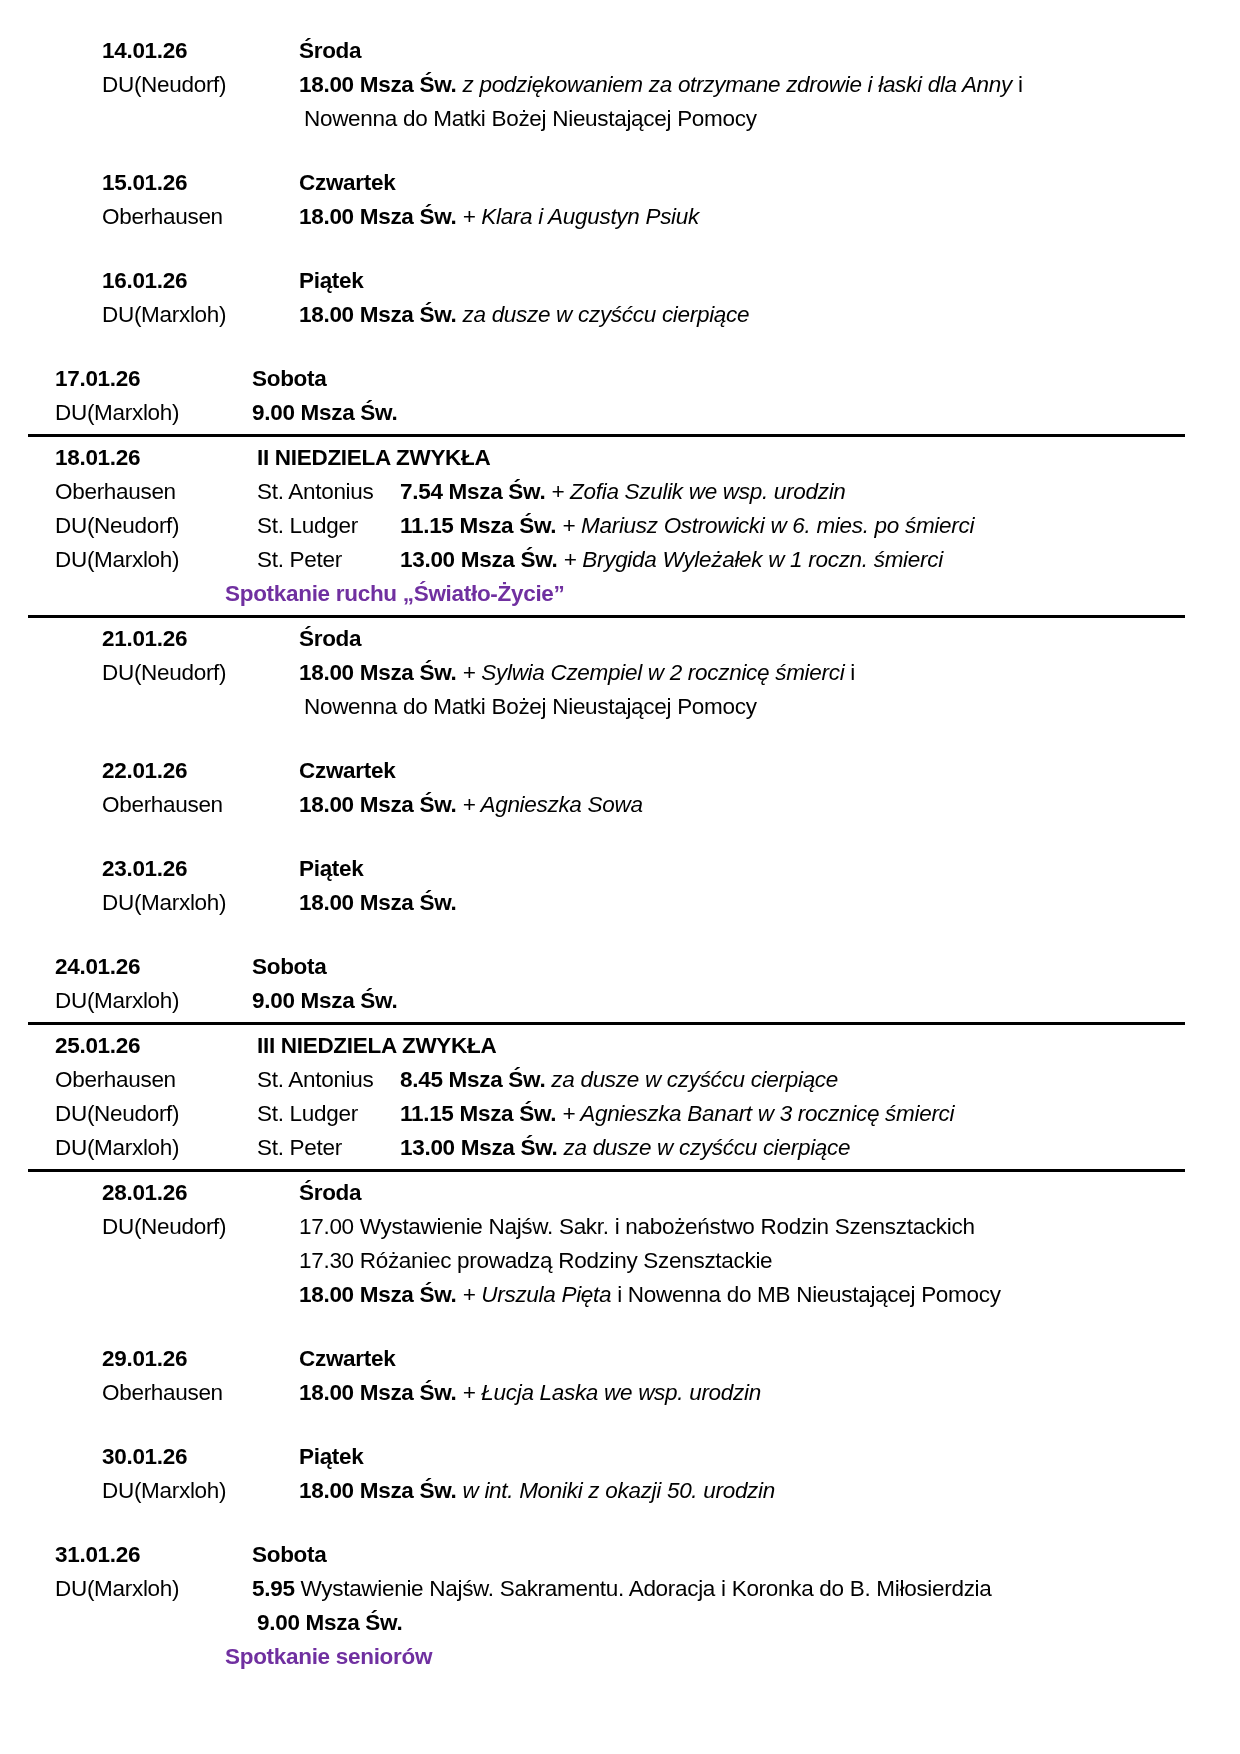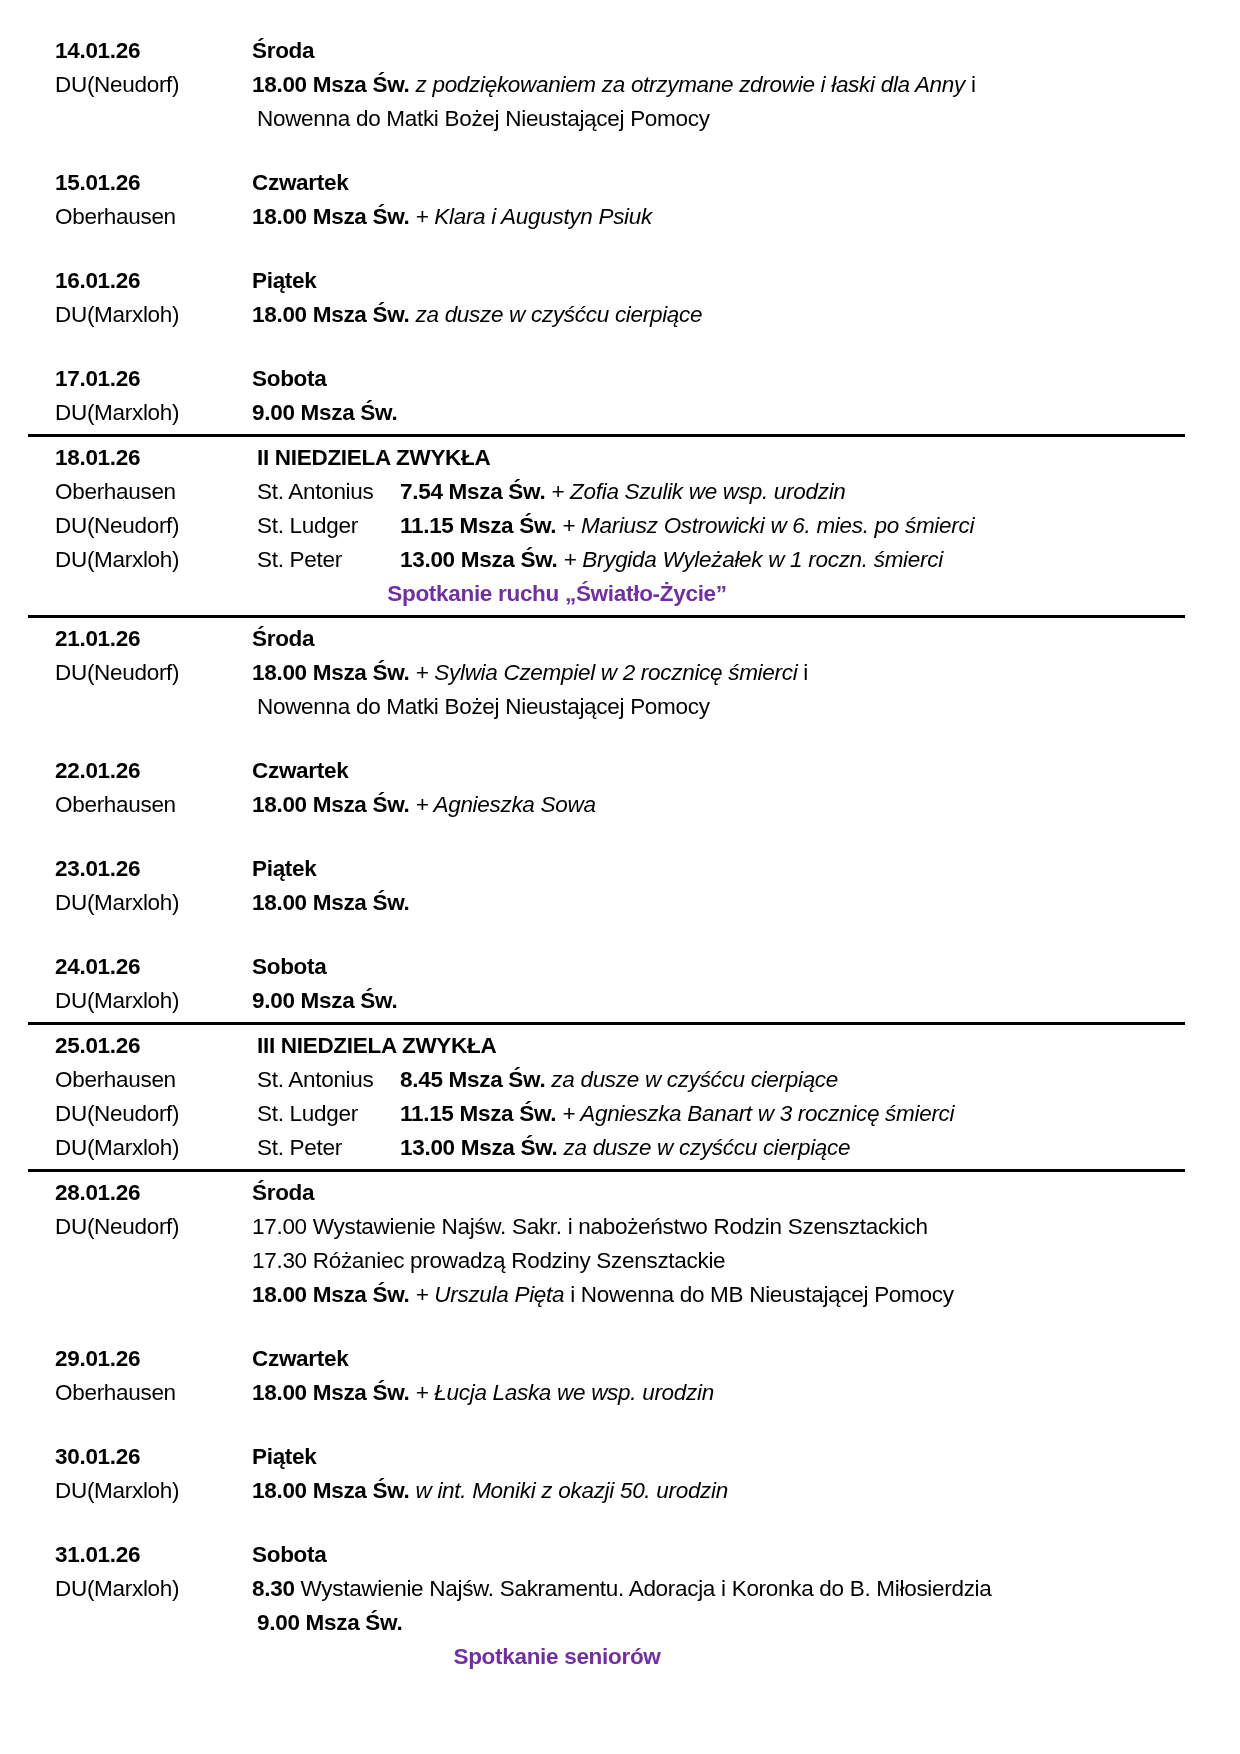--- a/index.html
+++ b/index.html
@@ -4,31 +4,31 @@
 <style>
   html,body{margin:0;padding:0;background:#ffffff;}
   body{
     width:1240px;height:1754px;overflow:hidden;
     color:var(--ink,#000);
     font-family:"Liberation Sans",sans-serif;
     font-size:22.5px;line-height:34px;letter-spacing:-0.3px;
   }
   .page{padding:34px 40px 0 55px;}
   .section{}
-  .section.gap{margin-bottom:30px;}
+  .section.gap{margin-bottom:30px;margin-left:47px;}
   .row{display:grid;grid-template-columns:197px 1fr;white-space:nowrap;}
   .row.sunday{grid-template-columns:197px 148px 1fr;}
   .cell-left{}
   .cell-church{padding-left:5px;}
   .cell-main{}
   .cell-main.indent{padding-left:5px;}
   .b{font-weight:700;}
   .i{font-style:italic;}
   .purple{color:var(--purple,#7030A0);}
-  .center-note{width:664px;margin-left:170px;text-align:center;white-space:nowrap;}
+  .center-note{width:664px;margin-left:170px;white-space:nowrap;}
   .rule{height:0;border-top:3px solid var(--rule,#000);margin:4px 15px 4px -27px;}
 </style>
 </head>
 <body style="--purple: #7030A0; --ink: #000000; --rule: #000000;">
 
 <div class="page">
     <div class="section gap">
       <div class="row">
         <span class="cell-left b">14.01.26</span>
         <span class="cell-main"><span class="b">Środa</span></span>
@@ -201,21 +201,21 @@
         <span class="cell-main"><span class="b">18.00 Msza Św. </span><span class="i">w int. Moniki z okazji 50. urodzin</span></span>
       </div>
     </div>
     <div class="section">
       <div class="row">
         <span class="cell-left b">31.01.26</span>
         <span class="cell-main"><span class="b">Sobota</span></span>
       </div>
       <div class="row">
         <span class="cell-left">DU(Marxloh)</span>
-        <span class="cell-main"><span class="b">8.30</span><span> Wystawienie Najśw. Sakramentu. Adoracja i Koronka do B. Miłosierdzia</span></span>
+        <span class="cell-main"><span class="b">5.95</span><span> Wystawienie Najśw. Sakramentu. Adoracja i Koronka do B. Miłosierdzia</span></span>
       </div>
       <div class="row">
         <span class="cell-left"></span>
         <span class="cell-main indent"><span class="b">9.00 Msza Św.</span></span>
       </div>
       <div class="center-note"><span class="b purple">Spotkanie seniorów</span></div>
     </div>
   </div>
 
 </body></html>

